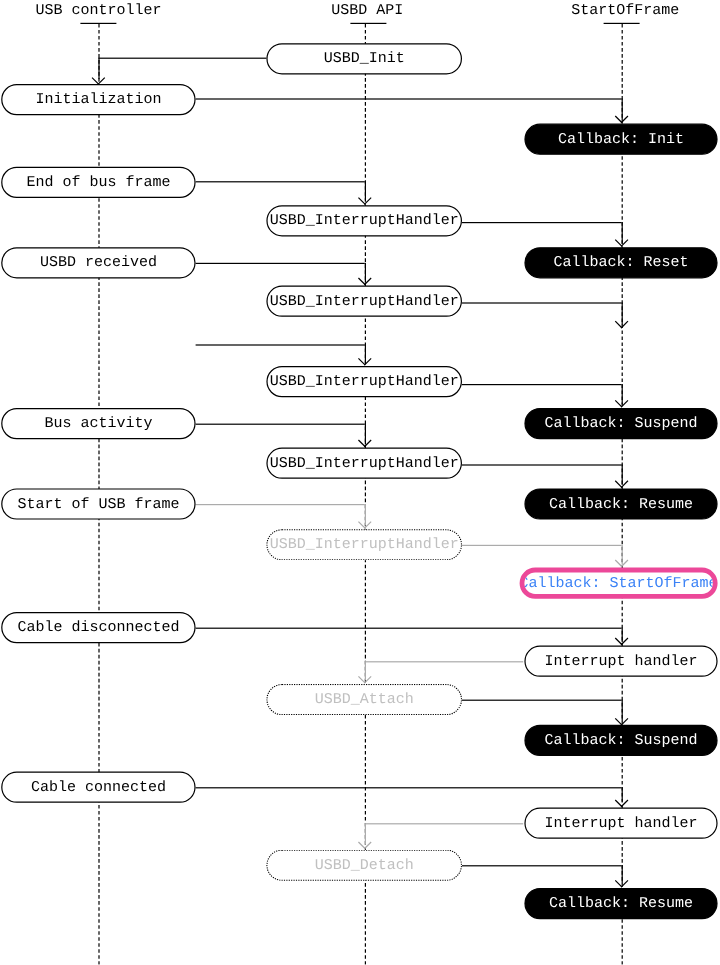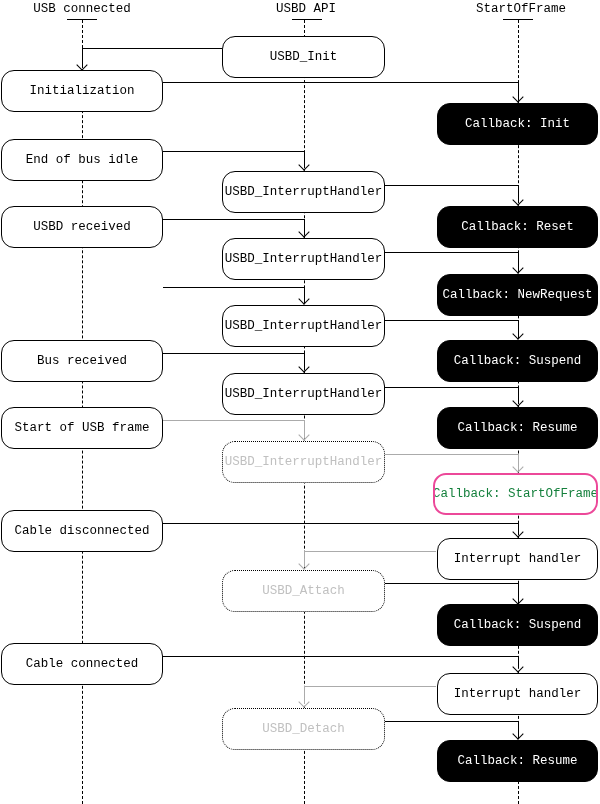--- a/index.html
+++ b/index.html
@@ -10,35 +10,35 @@
   }
   .colhead{position:absolute;top:2px;transform:translateX(-50%);white-space:nowrap;}
   .headline{position:absolute;top:19px;width:30px;height:1px;background:#000;transform:translateX(-50%);}
   .lifeline{position:absolute;top:20px;height:784px;width:0;border-left:1px dashed #000;}
   .h{position:absolute;height:1px;background:#000;}
   .v{position:absolute;width:1px;background:#000;}
   .h.gray,.v.gray{background:#ababab;}
   .arr{position:absolute;width:7px;height:7px;border-right:1px solid #000;border-bottom:1px solid #000;transform:rotate(45deg);}
   .arr.gray{border-color:#ababab;}
   .node{
-    position:absolute;height:42px;box-sizing:border-box;background:#fff;
+    position:absolute;height:26px;box-sizing:border-box;background:#fff;
     border:1px solid #000;border-radius:13px;
     display:flex;align-items:center;justify-content:center;
     white-space:nowrap;overflow:hidden;
   }
   .node.black{background:#000;border-color:#000;color:#fff;}
   .node.dotted{border:1px dotted #000;color:#c0c0c0;}
-  .node.ghost{border:2px solid #ec4899;color:#15803d;}
+  .node.ghost{border:4px solid #ec4899;color:#3b82f6;}
 </style>
 </head>
 <body>
 
 <div class="stage">
 
-  <div class="colhead" style="left:82px">USB connected</div>
+  <div class="colhead" style="left:82px">USB controller</div>
   <div class="colhead" style="left:306px">USBD API</div>
   <div class="colhead" style="left:521px">StartOfFrame</div>
   <div class="headline" style="left:82px"></div>
   <div class="headline" style="left:307px"></div>
   <div class="headline" style="left:518px"></div>
 
   <div class="lifeline" style="left:82px"></div>
   <div class="lifeline" style="left:304px"></div>
   <div class="lifeline" style="left:518px"></div>
 
@@ -107,30 +107,29 @@
   <div class="node" style="left:222px;top:36px;width:163px">USBD_Init</div>
   <div class="node" style="left:222px;top:171px;width:163px">USBD_InterruptHandler</div>
   <div class="node" style="left:222px;top:238px;width:163px">USBD_InterruptHandler</div>
   <div class="node" style="left:222px;top:305px;width:163px">USBD_InterruptHandler</div>
   <div class="node" style="left:222px;top:373px;width:163px">USBD_InterruptHandler</div>
   <div class="node dotted" style="left:222px;top:441px;width:163px">USBD_InterruptHandler</div>
   <div class="node dotted" style="left:222px;top:708px;width:163px">USBD_Detach</div>
   <div class="node dotted" style="left:222px;top:570px;width:163px">USBD_Attach</div>
 
   <div class="node" style="left:1px;top:70px;width:162px">Initialization</div>
-  <div class="node" style="left:1px;top:139px;width:162px">End of bus idle</div>
+  <div class="node" style="left:1px;top:139px;width:162px">End of bus frame</div>
   <div class="node" style="left:1px;top:206px;width:162px">USBD received</div>
-  <div class="node" style="left:1px;top:340px;width:162px">Bus received</div>
+  <div class="node" style="left:1px;top:340px;width:162px">Bus activity</div>
   <div class="node" style="left:1px;top:510px;width:162px">Cable disconnected</div>
   <div class="node" style="left:1px;top:407px;width:162px">Start of USB frame</div>
   <div class="node black" style="left:437px;top:103px;width:161px">Callback: Init</div>
 
   <div class="node" style="left:1px;top:643px;width:162px">Cable connected</div>
   <div class="node black" style="left:437px;top:206px;width:161px">Callback: Reset</div>
-  <div class="node black" style="left:437px;top:274px;width:161px">Callback: NewRequest</div>
   <div class="node black" style="left:437px;top:340px;width:161px">Callback: Suspend</div>
   <div class="node black" style="left:437px;top:407px;width:161px">Callback: Resume</div>
   <div class="node ghost" style="left:433px;top:473px;width:165px">Callback: StartOfFrame</div>
   <div class="node" style="left:437px;top:538px;width:161px">Interrupt handler</div>
   <div class="node black" style="left:437px;top:604px;width:161px">Callback: Suspend</div>
   <div class="node" style="left:437px;top:673px;width:161px">Interrupt handler</div>
   <div class="node black" style="left:437px;top:740px;width:161px">Callback: Resume</div>
 
 </div>
 

